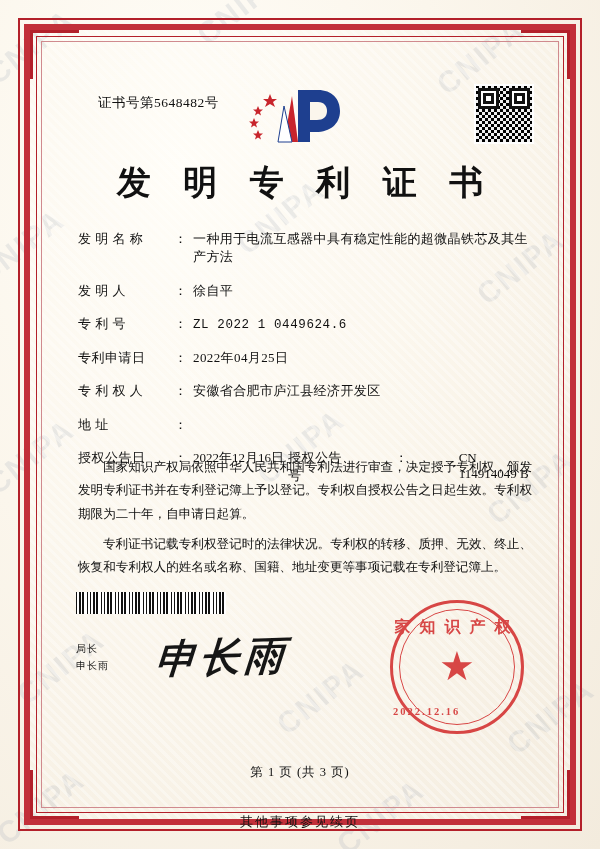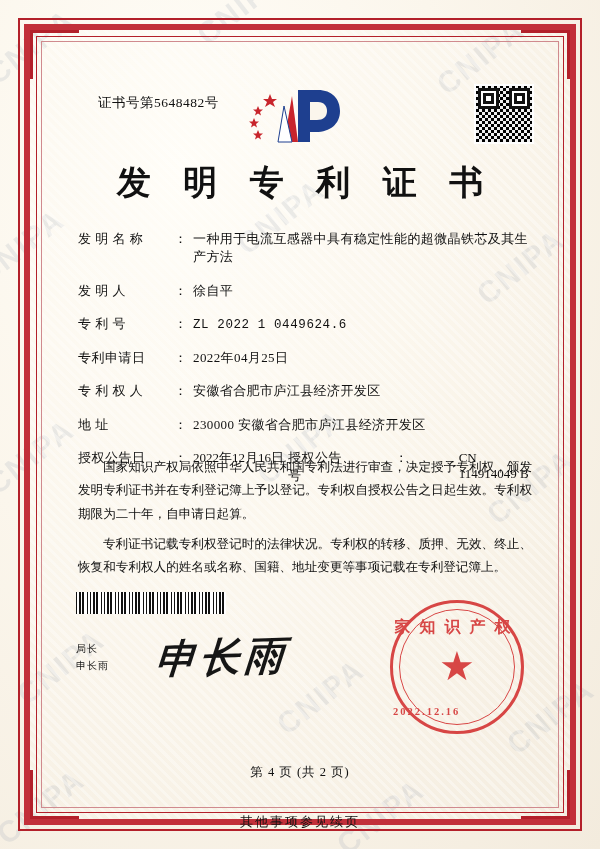--- a/index.html
+++ b/index.html
@@ -396,21 +396,20 @@
 
       <div class="field">
         <span class="label">专 利 权 人</span>
         <span class="colon">：</span>
         <span class="value">安徽省合肥市庐江县经济开发区</span>
       </div>
 
       <div class="field">
         <span class="label">地        址</span>
         <span class="colon">：</span>
-        <span class="value">230000 安徽省合肥市庐江县经济开发区</span>
       </div>
 
       <div class="field">
         <span class="inline-split">
           <span class="left" style="display:flex; align-items:baseline;">
             <span class="label">授权公告日</span>
             <span class="colon">：</span>
             <span>2022年12月16日</span>
           </span>
           <span class="right">
@@ -437,19 +436,19 @@
 
     <div class="handwriting">申长雨</div>
 
     <div class="seal">
       <div class="ring"></div>
       <div class="arc-top">家知识产权</div>
       <div class="star">★</div>
       <div class="arc-bottom">2022.12.16</div>
     </div>
 
-    <div class="page-num">第 4 页 (共 2 页)</div>
+    <div class="page-num">第 1 页 (共 3 页)</div>
 
   </div>
 
   <div class="footer-note">其他事项参见续页</div>
 
 </div>
 
 </body></html>

